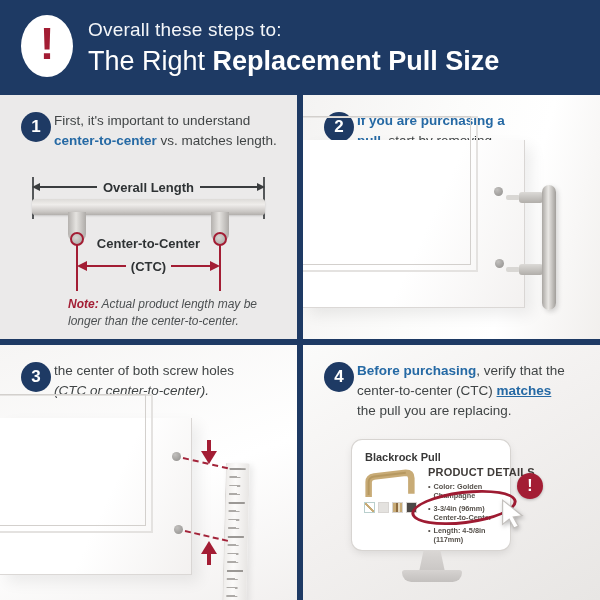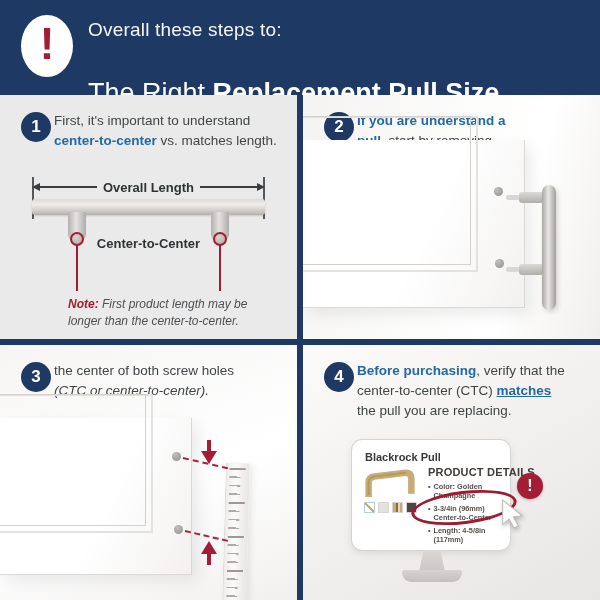--- a/index.html
+++ b/index.html
@@ -5,21 +5,21 @@
   * { margin:0; padding:0; box-sizing:border-box; }
   html,body { width:600px; height:600px; background:#fff; font-family:"Liberation Sans", sans-serif; overflow:hidden; }
   #stage { position:relative; width:600px; height:600px; background:#fff; }
 
   
   #header { position:absolute; left:0; top:0; width:600px; height:95px; background:#1e3a64; }
   .alert-circle { position:absolute; left:21px; top:15px; width:52px; height:62px; background:#fff; border-radius:50%;
     display:flex; align-items:center; justify-content:center; }
   .alert-glyph { color:#a31d34; font-weight:bold; font-size:44px; line-height:1; transform:translateY(-2px); }
   .hdr-eyebrow { position:absolute; left:88px; top:19px; color:#f4f6f9; font-size:19px; letter-spacing:.2px; }
-  .hdr-title { position:absolute; left:88px; top:46px; color:#ffffff; font-size:27px; white-space:nowrap;margin-top:32px; }
+  .hdr-title { position:absolute; left:88px; top:46px; color:#ffffff; font-size:27px; white-space:nowrap; }
   .hdr-title .light { font-weight:400; }
   .hdr-title .bold { font-weight:700; }
 
   
   .divider { position:absolute; background:#1e3a64; }
   #v-div { left:297px; top:95px; width:6px; height:505px; }
   #h-div { left:0; top:339px; width:600px; height:6px; }
   .quad { position:absolute; overflow:hidden; }
   #q1 { left:0;   top:95px;  width:297px; height:244px; background:#ebeaea; }
   #q2 { left:303px; top:95px;  width:297px; height:244px; background:linear-gradient(105deg,#f4f3f2 0%,#fcfcfb 45%,#ffffff 70%,#f1efed 100%); }
@@ -155,29 +155,36 @@
         <span class="ah r"></span>
       </div>
       <div id="bar"></div>
       <div class="post pl"></div>
       <div class="post pr"></div>
       <div class="screw sl"></div>
       <div class="screw sr"></div>
       <div class="rvline vl"></div>
       <div class="rvline vr"></div>
       <div class="ctc-label">Center-to-Center</div>
-    </div>
-
-    <div id="note"><span class="note-label ital">Note:</span><span class="ital"> First product length may be longer than the center-to-center.</span></div>
+      <div class="ctc-row">
+        <span class="rah l"></span>
+        <span class="ctc-line"></span>
+        <span class="ctc-abbr">(CTC)</span>
+        <span class="ctc-line"></span>
+        <span class="rah r"></span>
+      </div>
+    </div>
+
+    <div id="note"><span class="note-label ital">Note:</span><span class="ital"> Actual product length may be longer than the center-to-center.</span></div>
   </div>
 
   <div id="q2" class="quad">
     <div class="badge">2</div>
     <div class="stext">
-      <div class="line blue-b">If you are understand a</div>
+      <div class="line blue-b">If you are purchasing a</div>
       <div class="line"><span class="blue-b">pull,</span><span> start by removing</span></div>
       <div class="line">it from the cabinet.</div>
     </div>
 
     <div class="door" style="left:0; top:45px; width:222px; height:168px;">
       <div class="frame-o" style="left:-24px; top:-24px; width:199px; height:156px;"></div>
       <div class="frame-i" style="left:-24px; top:-24px; width:192px; height:149px;"></div>
     </div>
     <div class="hole" style="left:191px; top:92px;"></div>
     <div class="hole" style="left:192px; top:164px;"></div>

